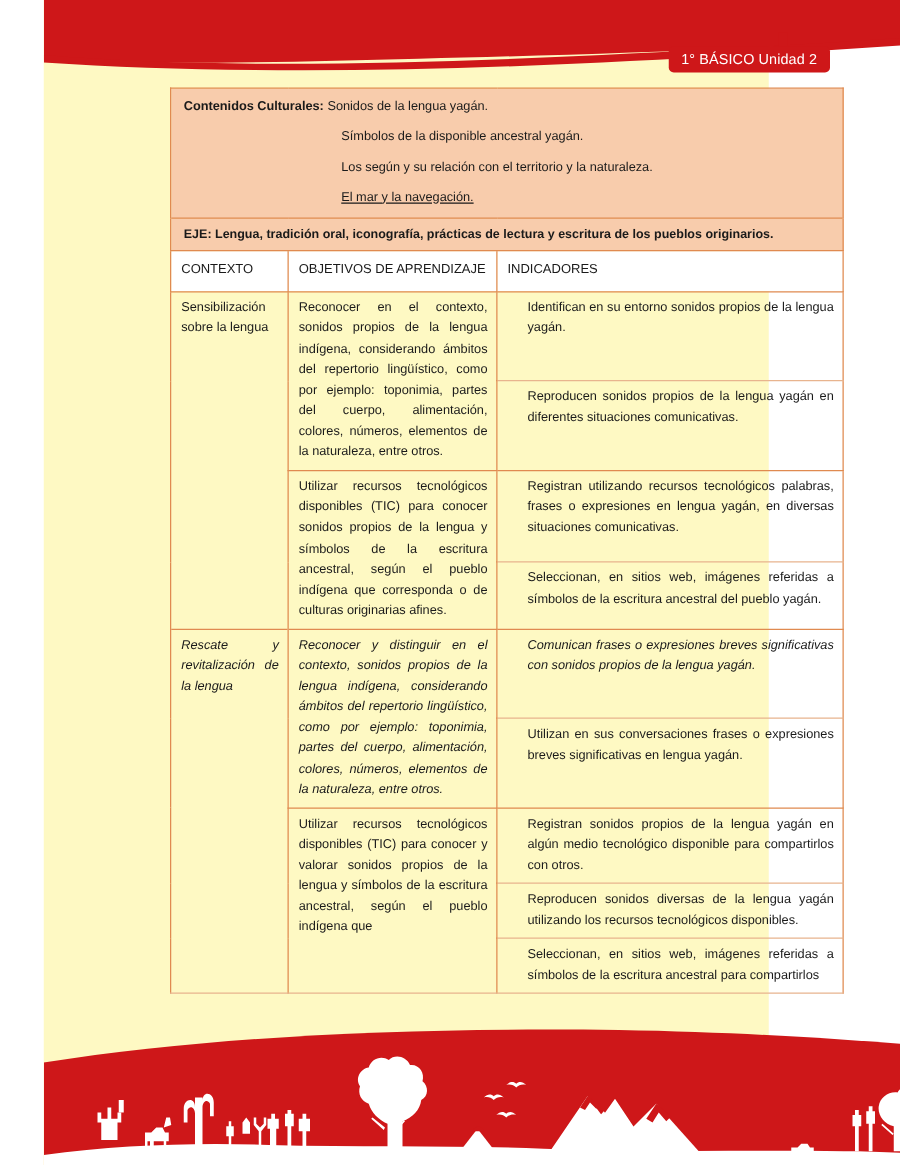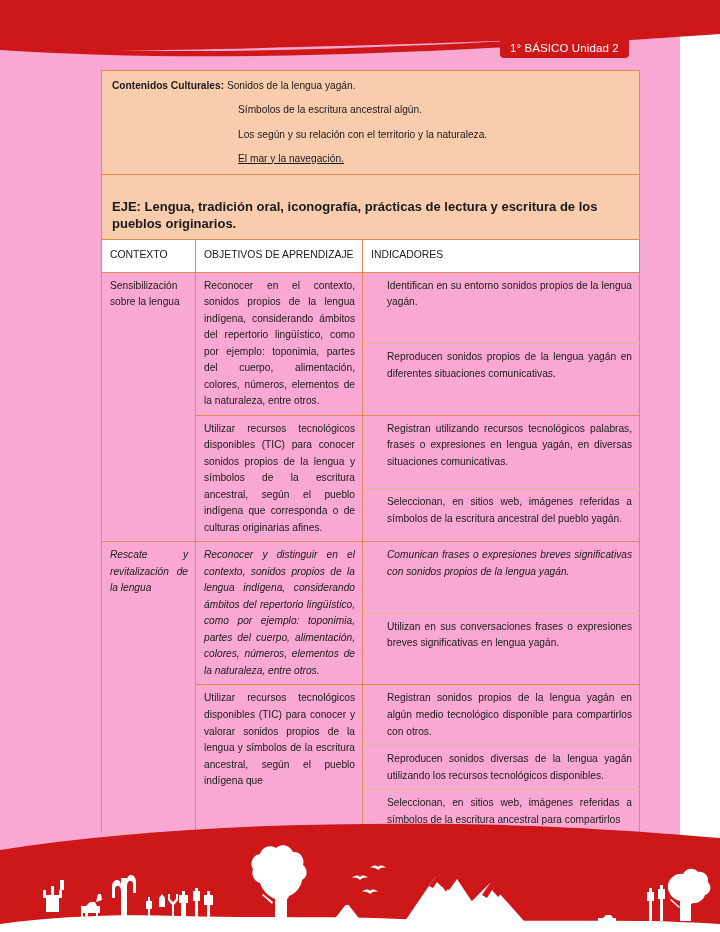--- a/index.html
+++ b/index.html
@@ -5,22 +5,23 @@
   * { box-sizing: border-box; }
   html, body {
     margin: 0; padding: 0;
     width: 720px; height: 932px;
     background: #ffffff;
     font-family: "Liberation Sans", sans-serif;
     overflow: hidden;
   }
   .page {
     position: relative;
-    width: 680px; height: 932px;
-    background: #f9a8d4;
+    width: 580px; height: 932px;
+    background: #fef9c3;
+    margin-left: 35px;
   }
 
   
   .top-banner {
     position: absolute; top: 0; left: 0;
     width: 720px; height: 72px;
     overflow: hidden;
     pointer-events: none;
   }
   .top-banner svg { display: block; }
@@ -76,22 +77,22 @@
   }
   .cc-inner { padding: 8px 10px 9px 10px; }
   .cc-line { font-size: 10.2px; line-height: 1.3; margin-bottom: 11px; }
   .cc-line:last-child { margin-bottom: 0; text-decoration: underline; }
   .cc-line.indent { padding-left: 126px; }
   .cc-label { font-weight: bold; }
 
   .eje-row td {
     background: #F8CCAC;
     border: 1px solid #E08A50;
-    padding: 24px 10px 6px 10px;
-    font-size: 13px;
+    padding: 6px 10px 6px 10px;
+    font-size: 10px;
     line-height: 1.3;
     font-weight: bold;
     text-align: left;
   }
   .eje-row .eje-key { font-weight: bold; }
 
   
   .hdr td {
     font-size: 10.4px;
     padding: 7px 8px 8px 8px;
@@ -147,21 +148,21 @@
         <col style="width:94px">
           <col style="width:167px">
           <col style="width:277px">
       </colgroup>
 
       <tbody>
           <tr class="cc-block">
         <td colspan="3">
           <div class="cc-inner">
             <div class="cc-line"><span class="cc-label">Contenidos Culturales:</span><span> Sonidos de la lengua yagán.</span></div>
-            <div class="cc-line indent">Símbolos de la escritura ancestral algún.</div>
+            <div class="cc-line indent">Símbolos de la disponible ancestral yagán.</div>
             <div class="cc-line indent">Los según y su relación con el territorio y la naturaleza.</div>
             <div class="cc-line indent">El mar y la navegación.</div>
           </div>
         </td>
       </tr>
 
       <tr class="eje-row">
         <td colspan="3"><span class="eje-key">EJE:</span><span> Lengua, tradición oral, iconografía, prácticas de lectura y escritura de los pueblos originarios.</span></td>
       </tr>
 

